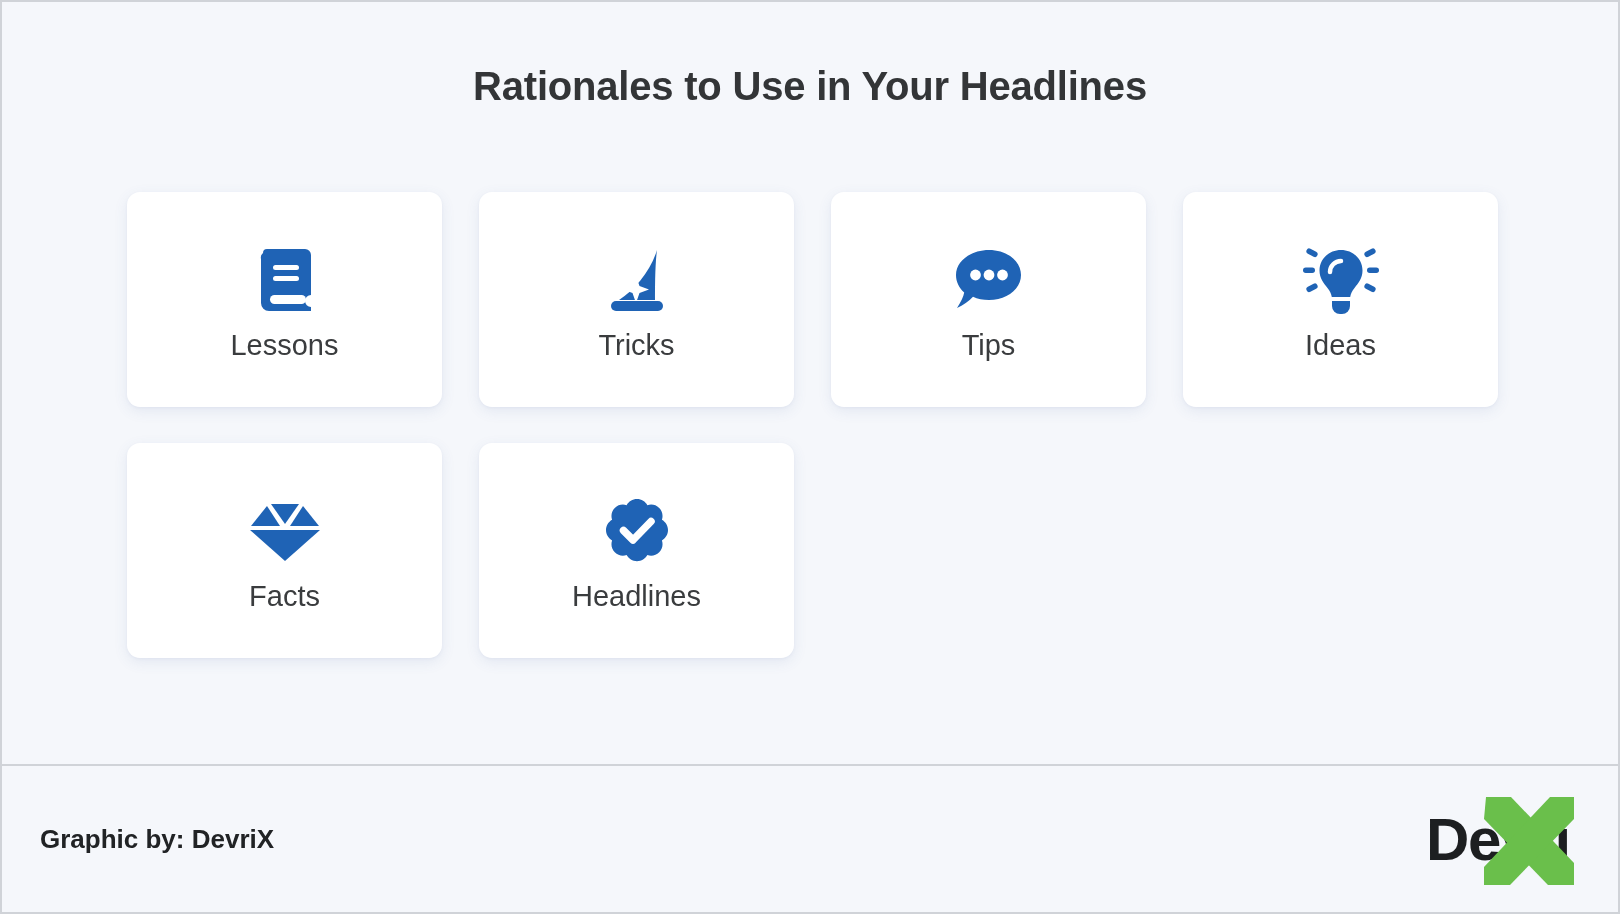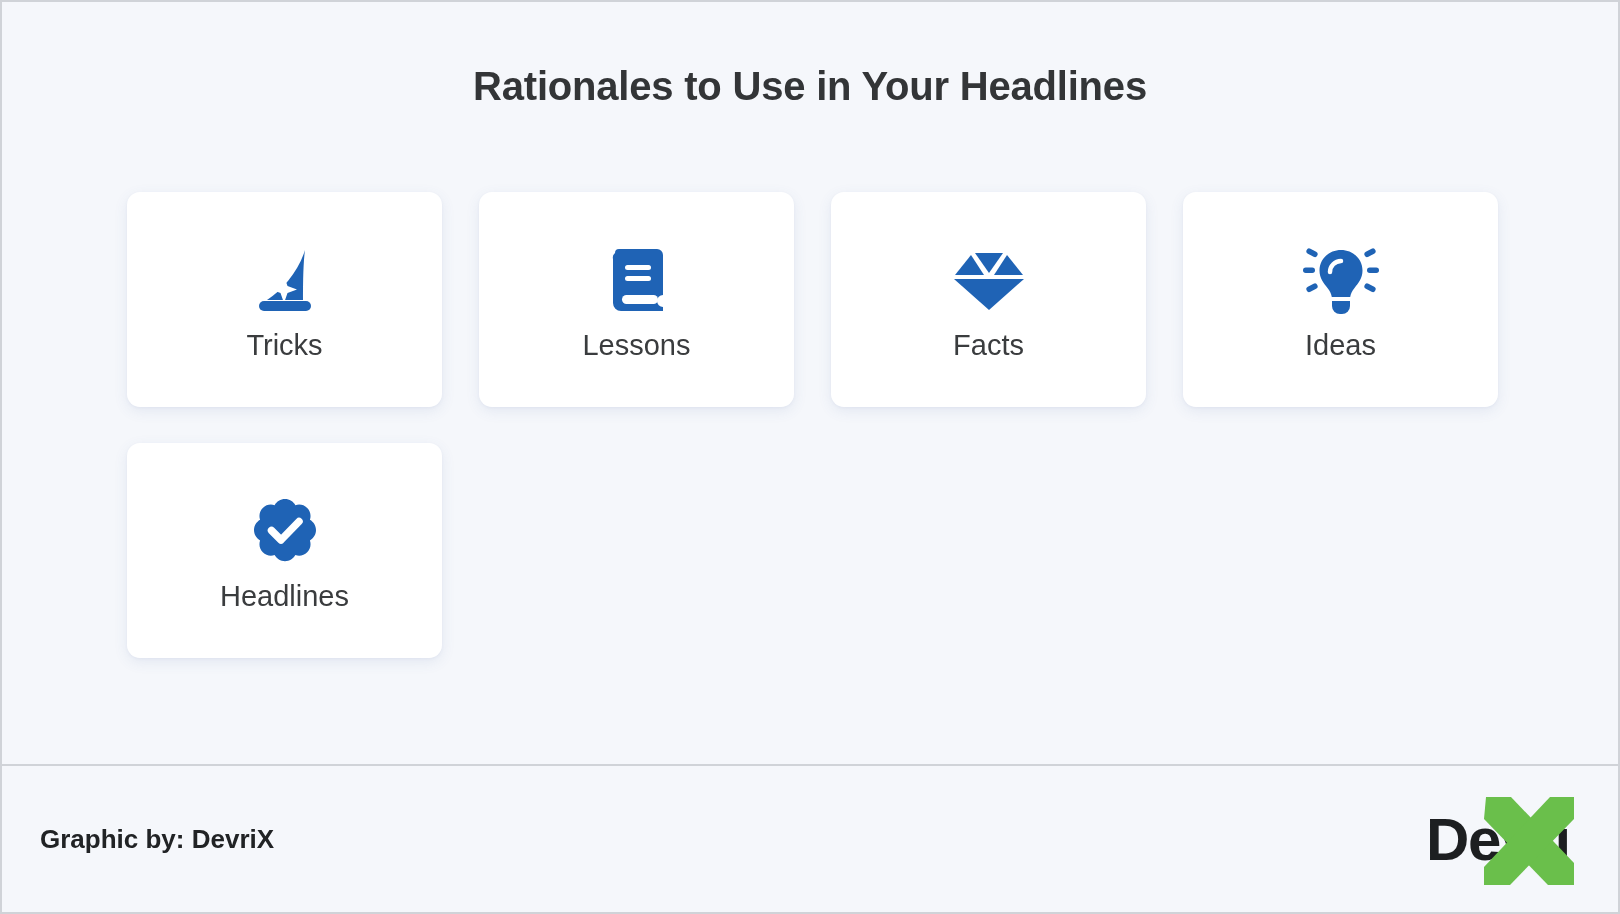--- a/index.html
+++ b/index.html
@@ -124,56 +124,53 @@
 <div class="canvas">
 
   <div class="main-area">
 
     <div class="page-title">Rationales to Use in Your Headlines</div>
 
     <div class="grid">
 
       <div class="card">
         <div class="card-icon">
+          <svg width="60" height="64" viewBox="0 0 60 64" aria-hidden="true">
+            <path d="M8 4 A4 4 0 0 1 12 0 L50 0 A6 6 0 0 1 56 6 L56 46 A5 5 0 0 0 56 58 L56 62 L14 62 A8 8 0 0 1 6 54 L6 10 A6 6 0 0 1 8 4 Z" fill="#1f63b5"></path>
+            <rect x="18" y="16" width="26" height="5" rx="2.5" fill="#ffffff"></rect>
+            <rect x="18" y="27" width="26" height="5" rx="2.5" fill="#ffffff"></rect>
+            <rect x="15" y="46" width="36" height="9" rx="4.5" fill="#ffffff"></rect>
+          </svg>
+        </div>
+        <div class="card-label">Lessons</div>
+      </div>
+
+      <div class="card">
+        <div class="card-icon">
           <svg width="64" height="66" viewBox="0 0 64 66" aria-hidden="true">
             <path d="M52 2 C46 22 30 42 14 52 L50 52 C50 40 50 16 52 2 Z" fill="#1f63b5"></path>
             <path d="M38 14 L41 23 L50 26 L41 29 L38 38 L35 29 L26 26 L35 23 Z" fill="#ffffff" transform="translate(-4,-2) scale(0.72) translate(14,8)"></path>
             <path d="M31 28 L34.5 38 L44 41.5 L34.5 45 L31 55 L27.5 45 L18 41.5 L27.5 38 Z" fill="#ffffff"></path>
             <rect x="6" y="53" width="52" height="10" rx="5" fill="#1f63b5"></rect>
           </svg>
         </div>
         <div class="card-label">Tricks</div>
       </div>
 
-      <div class="card">
-        <div class="card-icon">
-          <svg width="60" height="64" viewBox="0 0 60 64" aria-hidden="true">
-            <path d="M8 4 A4 4 0 0 1 12 0 L50 0 A6 6 0 0 1 56 6 L56 46 A5 5 0 0 0 56 58 L56 62 L14 62 A8 8 0 0 1 6 54 L6 10 A6 6 0 0 1 8 4 Z" fill="#1f63b5"></path>
-            <rect x="18" y="16" width="26" height="5" rx="2.5" fill="#ffffff"></rect>
-            <rect x="18" y="27" width="26" height="5" rx="2.5" fill="#ffffff"></rect>
-            <rect x="15" y="46" width="36" height="9" rx="4.5" fill="#ffffff"></rect>
-          </svg>
-        </div>
-        <div class="card-label">Lessons</div>
-      </div>
-
-
-
-      <div class="card">
-        <div class="card-icon">
-          <svg width="72" height="60" viewBox="0 0 72 60" aria-hidden="true">
-            <g fill="#1f63b5">
-              <polygon points="22,2 50,2 36,22"></polygon>
-              <polygon points="18,4 31,24 2,24"></polygon>
-              <polygon points="54,4 70,24 41,24"></polygon>
-              <polygon points="1,28 71,28 36,59"></polygon>
-            </g>
-          </svg>
-        </div>
-        <div class="card-label">Facts</div>
+
+      <div class="card">
+        <div class="card-icon">
+          <svg width="68" height="62" viewBox="0 0 68 62" aria-hidden="true">
+            <path d="M34 0 C52 0 66 11 66 25 C66 39 52 50 34 50 C28 50 22.5 48.8 18 46.7 C14 51 8 55.5 2 58 C6 52 8.5 46.5 9.2 42.5 C4 37.8 1 31.7 1 25 C1 11 16 0 34 0 Z" fill="#1f63b5"></path>
+            <circle cx="20.5" cy="25" r="5.4" fill="#ffffff"></circle>
+            <circle cx="34" cy="25" r="5.4" fill="#ffffff"></circle>
+            <circle cx="47.5" cy="25" r="5.4" fill="#ffffff"></circle>
+          </svg>
+        </div>
+        <div class="card-label">Tips</div>
       </div>
 
       <div class="card">
         <div class="card-icon">
           <svg width="76" height="70" viewBox="0 0 76 70" aria-hidden="true">
             <g fill="#1f63b5">
               <path d="M38 4 C26 4 16.5 13 16.5 24.5 C16.5 32 20.5 37 24.5 42 C27 45.2 28.3 48 28.8 51 L47.2 51 C47.7 48 49 45.2 51.5 42 C55.5 37 59.5 32 59.5 24.5 C59.5 13 50 4 38 4 Z"></path>
               <path d="M29 55 L47 55 L47 60 A8 8 0 0 1 39 68 L37 68 A8 8 0 0 1 29 60 Z"></path>
               <rect x="0" y="21.5" width="12" height="5.5" rx="2.75"></rect>
               <rect x="64" y="21.5" width="12" height="5.5" rx="2.75"></rect>
@@ -183,20 +180,34 @@
               <rect x="61" y="39" width="12" height="5.5" rx="2.75" transform="rotate(28 67 41.75)"></rect>
             </g>
             <path d="M27 26 A11 11 0 0 1 38 15" stroke="#ffffff" stroke-width="4.5" stroke-linecap="round" fill="none"></path>
           </svg>
         </div>
         <div class="card-label">Ideas</div>
       </div>
 
       <div class="card">
         <div class="card-icon">
+          <svg width="72" height="60" viewBox="0 0 72 60" aria-hidden="true">
+            <g fill="#1f63b5">
+              <polygon points="22,2 50,2 36,22"></polygon>
+              <polygon points="18,4 31,24 2,24"></polygon>
+              <polygon points="54,4 70,24 41,24"></polygon>
+              <polygon points="1,28 71,28 36,59"></polygon>
+            </g>
+          </svg>
+        </div>
+        <div class="card-label">Facts</div>
+      </div>
+
+      <div class="card">
+        <div class="card-icon">
           <svg width="66" height="66" viewBox="0 0 66 66" aria-hidden="true">
             <path d="M33 0 C37.5 0 41.3 2.5 43.4 6.2 C47.4 4.8 52 5.7 55.2 8.9 C58.4 12.1 59.3 16.7 57.9 20.7 C61.6 22.8 64 26.6 64 31.1 C64 35.6 61.6 39.4 57.9 41.5 C59.3 45.5 58.4 50.1 55.2 53.3 C52 56.5 47.4 57.4 43.4 56 C41.3 59.7 37.5 62.2 33 62.2 C28.5 62.2 24.7 59.7 22.6 56 C18.6 57.4 14 56.5 10.8 53.3 C7.6 50.1 6.7 45.5 8.1 41.5 C4.4 39.4 2 35.6 2 31.1 C2 26.6 4.4 22.8 8.1 20.7 C6.7 16.7 7.6 12.1 10.8 8.9 C14 5.7 18.6 4.8 22.6 6.2 C24.7 2.5 28.5 0 33 0 Z" fill="#1f63b5"></path>
             <path d="M19.5 31.5 L29 41 L47 22.5" stroke="#ffffff" stroke-width="7.5" stroke-linecap="round" stroke-linejoin="round" fill="none"></path>
           </svg>
         </div>
         <div class="card-label">Headlines</div>
       </div>
 
 
     </div>

